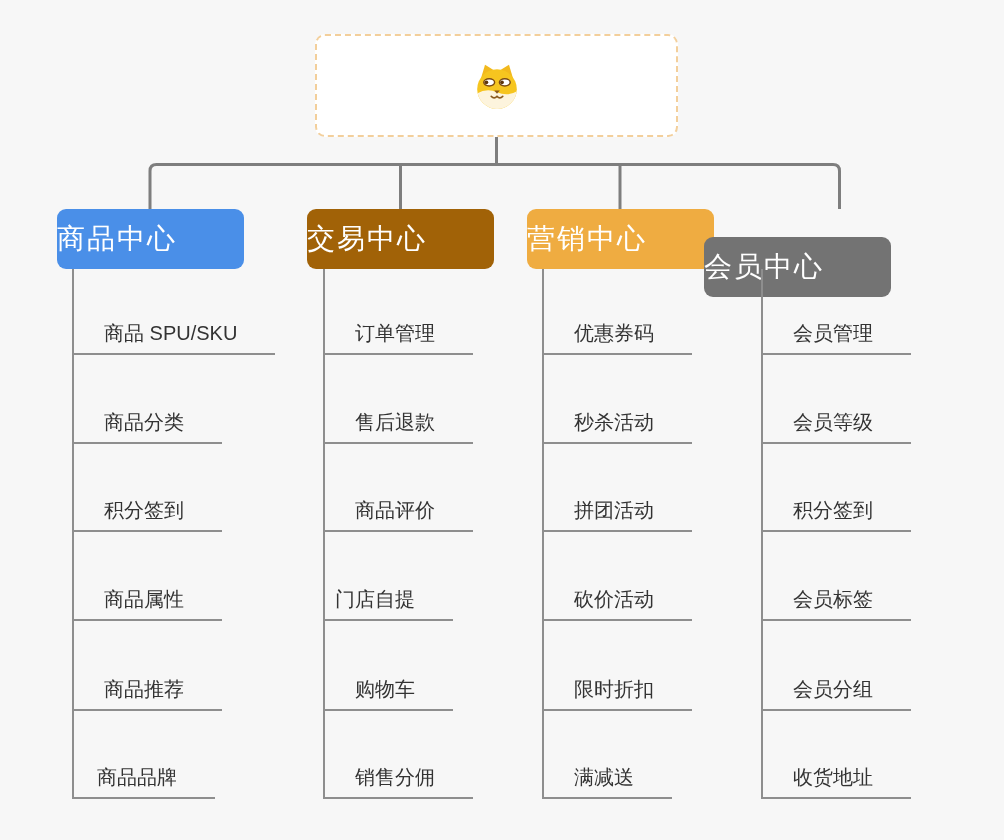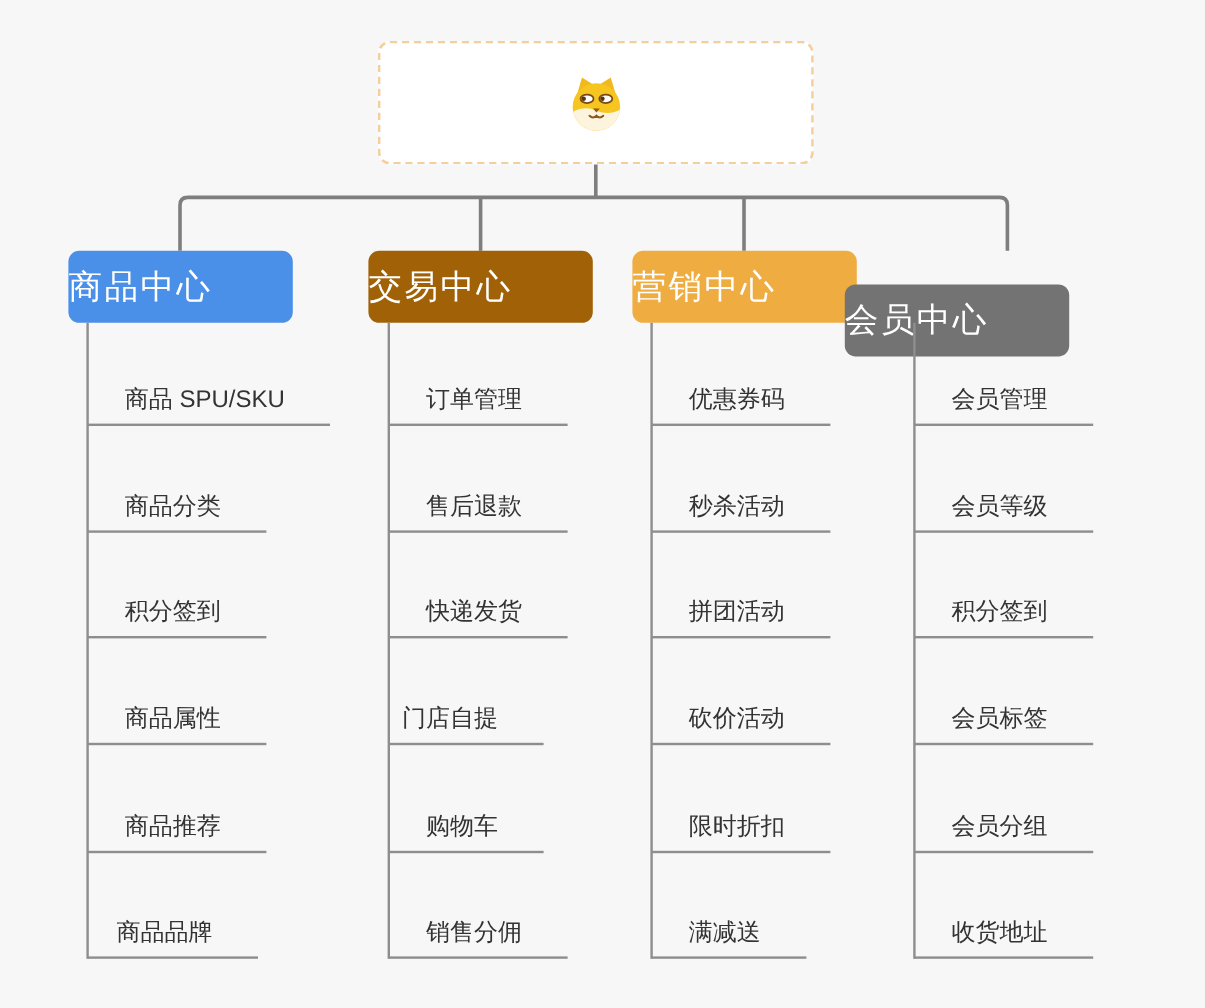--- a/index.html
+++ b/index.html
@@ -112,21 +112,21 @@
       <div class="leaf" style="left: 73px; top: 496px; border-bottom-color: rgb(142, 142, 142); color: rgb(51, 51, 51);">积分签到</div>
       <div class="leaf" style="left: 73px; top: 585px; border-bottom-color: rgb(142, 142, 142); color: rgb(51, 51, 51);">商品属性</div>
       <div class="leaf" style="left: 73px; top: 675px; border-bottom-color: rgb(142, 142, 142); color: rgb(51, 51, 51);">商品推荐</div>
       <div class="leaf" style="left: 73px; top: 763px; border-bottom-color: rgb(142, 142, 142); color: rgb(51, 51, 51); padding-left: 24px;">商品品牌</div>
       <div class="branch-node" style="left: 307px; top: 209px; background: #a16207;">
         <span>交易中心</span>
       </div>
       <div class="trunk" style="left: 323px; top: 269px; height: 530px; background: rgb(142, 142, 142);"></div>
       <div class="leaf" style="left: 324px; top: 319px; border-bottom-color: rgb(142, 142, 142); color: rgb(51, 51, 51);">订单管理</div>
       <div class="leaf" style="left: 324px; top: 408px; border-bottom-color: rgb(142, 142, 142); color: rgb(51, 51, 51); text-align: center;">售后退款</div>
-      <div class="leaf" style="left: 324px; top: 496px; border-bottom-color: rgb(142, 142, 142); color: rgb(51, 51, 51);">快递发货</div>
+      <div class="leaf" style="left: 324px; top: 496px; border-bottom-color: rgb(142, 142, 142); color: rgb(51, 51, 51);">商品评价</div>
       <div class="leaf" style="left: 324px; top: 585px; border-bottom-color: rgb(142, 142, 142); color: rgb(51, 51, 51); padding-left: 11px;">门店自提</div>
       <div class="leaf" style="left: 324px; top: 675px; border-bottom-color: rgb(142, 142, 142); color: rgb(51, 51, 51);">购物车</div>
       <div class="leaf" style="left: 324px; top: 763px; border-bottom-color: rgb(142, 142, 142); color: rgb(51, 51, 51);">销售分佣</div>
       <div class="branch-node" style="left: 527px; top: 209px; background: rgb(239, 172, 65);">
         <span>营销中心</span>
       </div>
       <div class="trunk" style="left: 542px; top: 269px; height: 530px; background: rgb(142, 142, 142);"></div>
       <div class="leaf" style="left: 543px; top: 319px; border-bottom-color: rgb(142, 142, 142); color: rgb(51, 51, 51);">优惠券码</div>
       <div class="leaf" style="left: 543px; top: 408px; border-bottom-color: rgb(142, 142, 142); color: rgb(51, 51, 51);">秒杀活动</div>
       <div class="leaf" style="left: 543px; top: 496px; border-bottom-color: rgb(142, 142, 142); color: rgb(51, 51, 51);">拼团活动</div>

